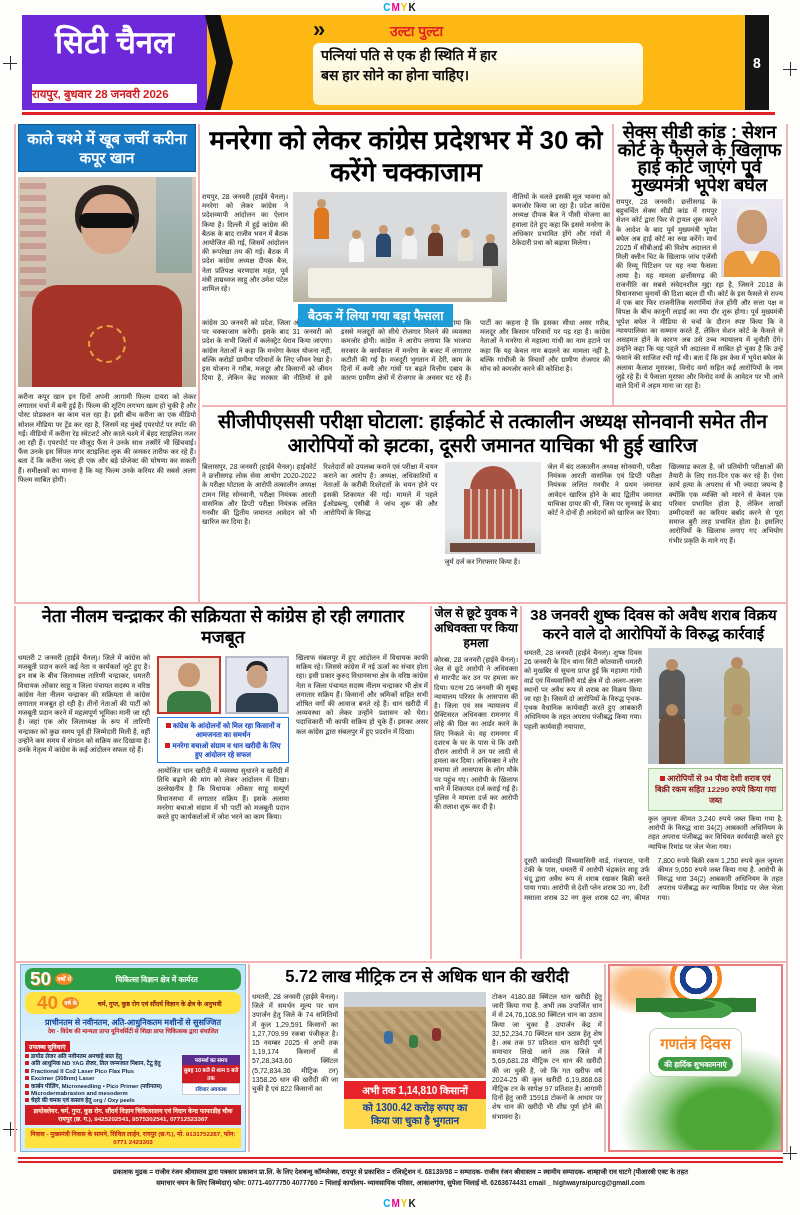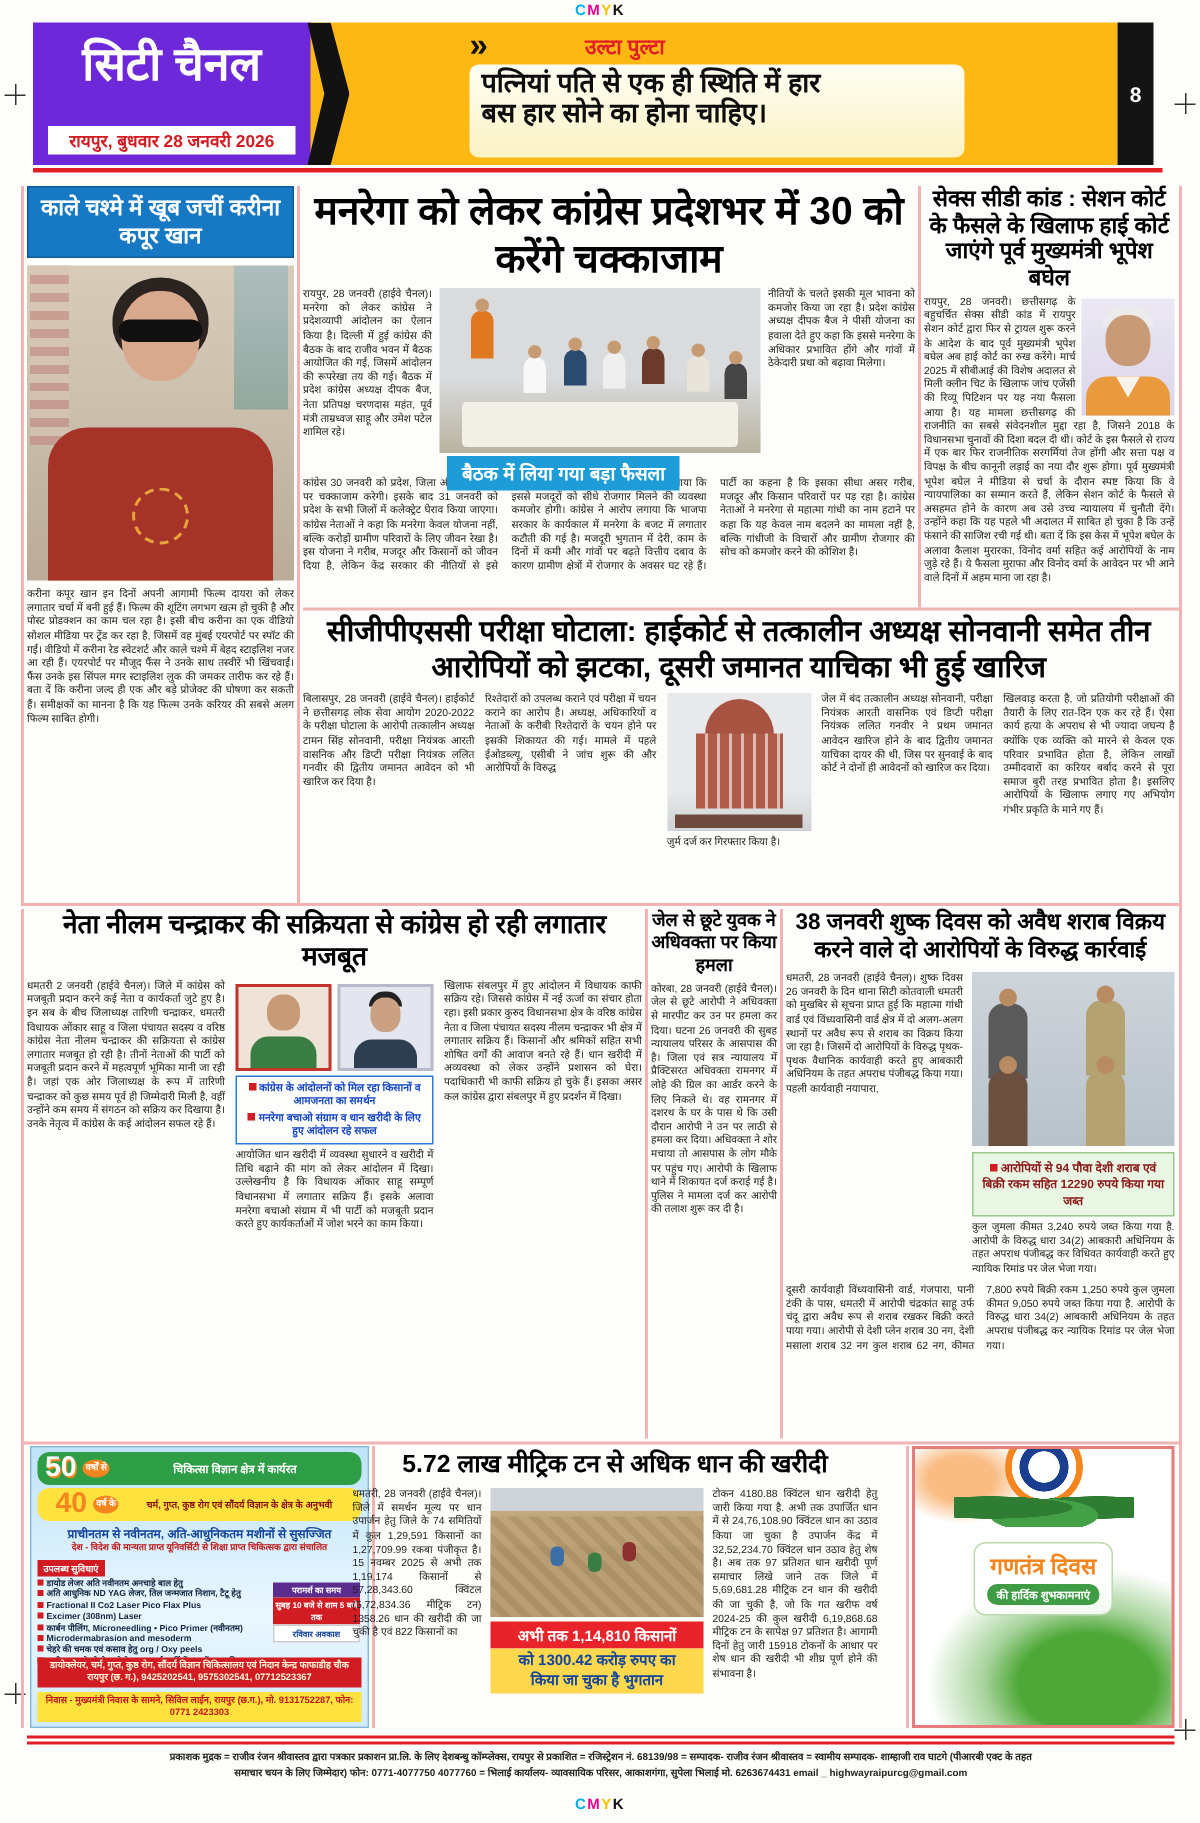--- a/index.html
+++ b/index.html
@@ -10,39 +10,39 @@
   
   .crop { position:absolute; width:14px; height:14px;
     background:linear-gradient(#000,#000) center/14px 1px no-repeat,
                linear-gradient(#000,#000) center/1px 14px no-repeat; opacity:.8; }
   .cmyk { position:absolute; width:100%; text-align:center; font-size:10px; font-weight:bold; letter-spacing:1px; }
   .cmyk .c{color:#00aeef}.cmyk .m{color:#ec008c}.cmyk .y{color:#f2c400}.cmyk .k{color:#111}
 
   
   .masthead { left:22px; top:15px; width:185px; height:95px; background:#6d28d9; z-index:3; }
   .masthead-title { margin-top:10px; text-align:center; color:#fff; font-weight:bold; font-size:31px; line-height:36px; }
-  .masthead-date { position:absolute; left:10px; right:10px; bottom:7px; background:#fff; color:#d01c22; font-weight:bold; font-size:11.5px; text-align:center; padding:2px 0; }
+  .masthead-date { position:absolute; left:10px; right:10px; bottom:7px; background:#fff; color:#d01c22; font-weight:bold; font-size:11.5px; text-align:left; padding:2px 0; }
   .masthead-chev { left:205px; top:15px; width:28px; height:95px; background:#121212; z-index:4;
     clip-path:polygon(0 0,55% 0,100% 50%,55% 100%,0 100%,40% 50%); }
   .yellowband { left:205px; top:15px; width:540px; height:95px; background:#fdb813; z-index:2; }
   .ulta-title { position:absolute; left:185px; top:6px; width:250px; text-align:left; color:#e21f26; font-weight:bold; font-size:14px; }
   .ulta-chev { position:absolute; left:108px; top:2px; font-size:22px; font-weight:bold; color:#111; }
-  .joke-box { position:absolute; left:108px; top:28px; width:330px; height:62px; background:linear-gradient(180deg,#fffef4,#fbf2c4); border-radius:6px; padding:2px 8px; font-weight:bold; font-size:18px; line-height:20px; color:#0d0d0d; }
+  .joke-box { position:absolute; left:108px; top:28px; width:330px; height:62px; background:linear-gradient(180deg,#fffef4,#fbf2c4); border-radius:6px; padding:2px 8px; font-weight:bold; font-size:14px; line-height:20px; color:#0d0d0d; }
   .pagenum-box { left:745px; top:15px; width:24px; height:95px; background:#141414; color:#fff; font-weight:bold; font-size:14px; display:flex; align-items:center; justify-content:center; z-index:3; }
   .head-rule { left:22px; top:112px; width:753px; height:3px; background:#e21f26; }
 
   
   .vr { position:absolute; width:2px; background:#f0b4b4; }
   .hr { position:absolute; height:2px; background:#f0b4b4; }
 
   
   .tiny { font-size:6.9px; line-height:9.2px; text-align:justify; color:#1c1c1c; }
   .headline-xl { font-weight:bold; font-size:26px; line-height:32px; text-align:center; color:#000; }
   .headline-lg { font-weight:bold; font-size:19.5px; line-height:24px; text-align:center; color:#000; }
-  .headline-md { font-weight:bold; font-size:15px; line-height:17.5px; text-align:center; color:#000; }
+  .headline-md { font-weight:bold; font-size:18px; line-height:17.5px; text-align:center; color:#000; }
   .headline-sm { font-weight:bold; font-size:12px; line-height:15px; text-align:center; color:#000; }
 
   
   .blockA { left:18px; top:124px; width:178px; height:478px; }
   .blue-head { background:#1779c4; border:1px solid #0f5a96; color:#fff; font-weight:bold; font-size:15px; line-height:19px; text-align:center; padding:4px 3px; }
   .photo { position:relative; overflow:hidden; background:#cfc4b4; }
   .ph-kareena { width:100%; height:210px; margin-top:5px; background:linear-gradient(180deg,#d8cbb9 0%,#cbbfae 45%,#b9ab97 100%); }
   .k-window{position:absolute;right:4px;top:0;width:36px;height:96px;background:linear-gradient(180deg,#aebdbd,#93a89f);}
   .k-grid{position:absolute;left:2px;top:0;width:26px;height:120px;background:repeating-linear-gradient(0deg,#c2857e 0 6px,#d8c4b4 6px 12px);opacity:.6;}
   .k-hair{position:absolute;left:50%;top:8px;transform:translateX(-50%);width:64px;height:58px;border-radius:50% 50% 45% 45%;background:#2a2320;}
@@ -135,21 +135,21 @@
   .ad-list li { font-size:5.8px; line-height:7.4px; color:#10243f; font-weight:bold; }
   .ad-list li::before { content:""; display:inline-block; width:4px; height:4px; background:#d01c22; margin-right:2px; }
   .ad-time { position:absolute; right:5px; bottom:56px; width:58px; text-align:center; font-weight:bold; }
   .ad-time .t1{ background:#5b2d8e; color:#fff; font-size:5.5px; padding:1px; }
   .ad-time .t2{ background:#d01c22; color:#fff; font-size:5.5px; padding:1px; }
   .ad-time .t3{ background:#fff; color:#14459c; font-size:5.5px; padding:1px; border:1px solid #ccc; }
   .ad-contact1 { position:absolute; left:4px; right:4px; bottom:26px; background:#d01c22; color:#fff8dc; font-size:6.2px; line-height:8px; font-weight:bold; text-align:center; padding:2px; }
   .ad-contact2 { position:absolute; left:4px; right:4px; bottom:3px; background:#ffe23e; color:#c01818; font-size:6.2px; line-height:8px; font-weight:bold; text-align:center; padding:2px; }
 
   
-  .blockI { left:235px; top:964px; width:350px; height:188px; }
+  .blockI { left:252px; top:964px; width:350px; height:188px; }
   .i-row { display:flex; gap:6px; margin-top:4px; }
   .i-col1 { width:86px; flex:none; }
   .i-mid { width:142px; flex:none; }
   .i-col3 { flex:1; }
   .ph-paddy { width:100%; height:86px; background:linear-gradient(180deg,#cdd3d8 0 18%,#c2a87e 18% 45%,#a8906a 45% 100%); }
   .heap{position:absolute;left:0;top:22%;width:100%;height:78%;background:repeating-linear-gradient(45deg,#bda276 0 5px,#ac9166 5px 10px);opacity:.8;}
   .fg{position:absolute;width:9px;height:13px;border-radius:4px;}
   .f1{left:28%;top:45%;background:#3b6ea5;}
   .f2{left:46%;top:50%;background:#3a7d44;}
   .f3{left:62%;top:42%;background:#8b2f2f;}

